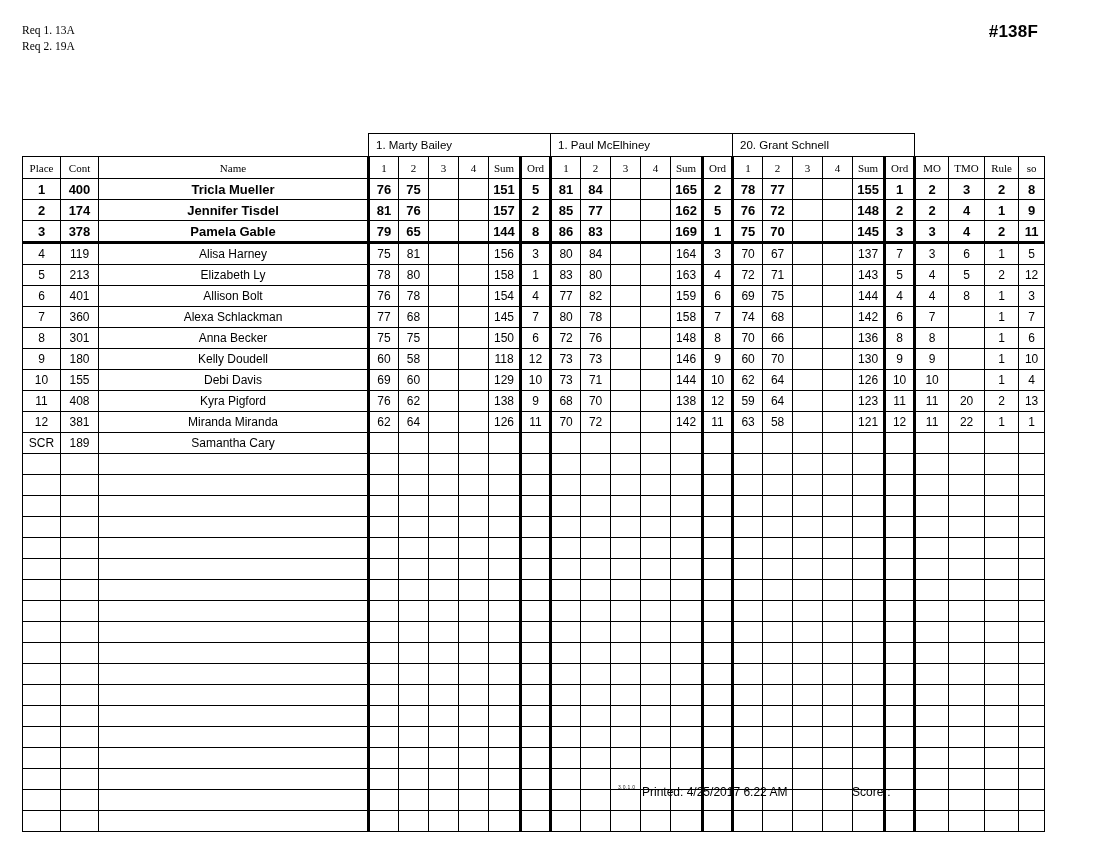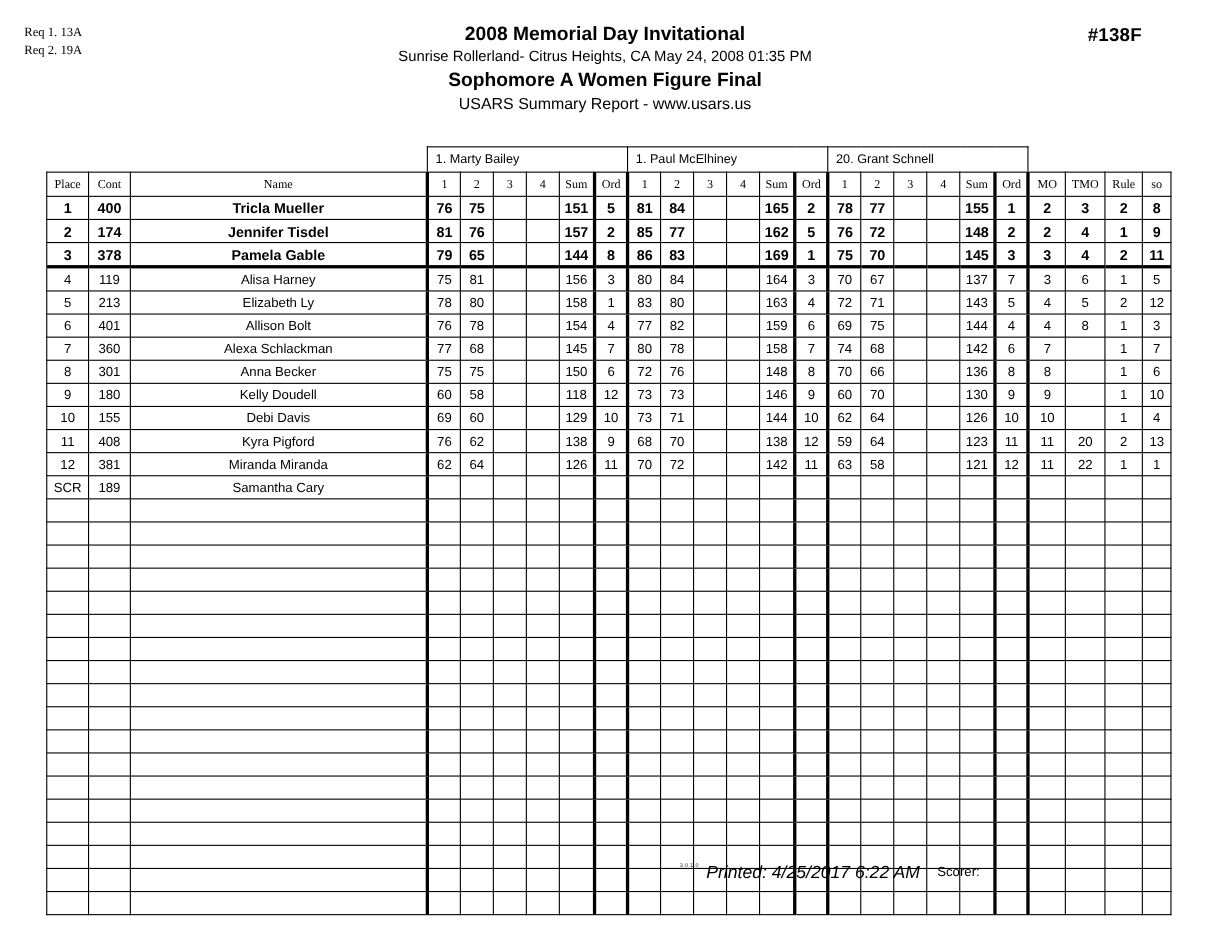--- a/index.html
+++ b/index.html
@@ -68,21 +68,20 @@
     position: absolute;
     left: 22px;
     top: 133px;
     width: 1015px;
   }
   table.grid {
     border-collapse: collapse;
     table-layout: fixed;
     width: 1015px;
     font-size: 12px;
-    margin-left: 20px;
   }
   table.grid td, table.grid th {
     border: 1px solid #000;
     padding: 0;
     height: 20px;
     text-align: center;
     font-weight: normal;
     overflow: hidden;
     white-space: nowrap;
   }
@@ -128,48 +127,41 @@
     left: 596px;
     top: 2px;
     font-size: 5px;
     color: #222;
     letter-spacing: 0.3px;
   }
   #printed-text {
     position: absolute;
     left: 620px;
     top: 3px;
-    font-size: 16px;
-    font-style: italic;
+    font-size: 12px;
   }
   #scorer-text {
     position: absolute;
     left: 830px;
     top: 3px;
     font-size: 12px;
   }
 </style>
 </head>
 <body>
 
 <div id="header-area">
 
   <div id="req-block">
     <div>Req 1.  13A</div>
     <div>Req 2.  19A</div>
   </div>
 
   <div id="event-code">#138F</div>
 
-  <div id="title-block">
-    <div id="meet-title">2008 Memorial Day Invitational</div>
-    <div id="venue-line">Sunrise Rollerland- Citrus Heights, CA  May 24, 2008  01:35 PM</div>
-    <div id="event-title">Sophomore A Women Figure Final</div>
-    <div id="report-line">USARS Summary Report - www.usars.us</div>
-  </div>
 
 </div>
 
 <div id="sheet">
   <table class="grid">
     <colgroup id="cols">
         <col style="width: 38px;">
         <col style="width: 38px;">
         <col style="width: 270px;">
         <col style="width: 30px;">

